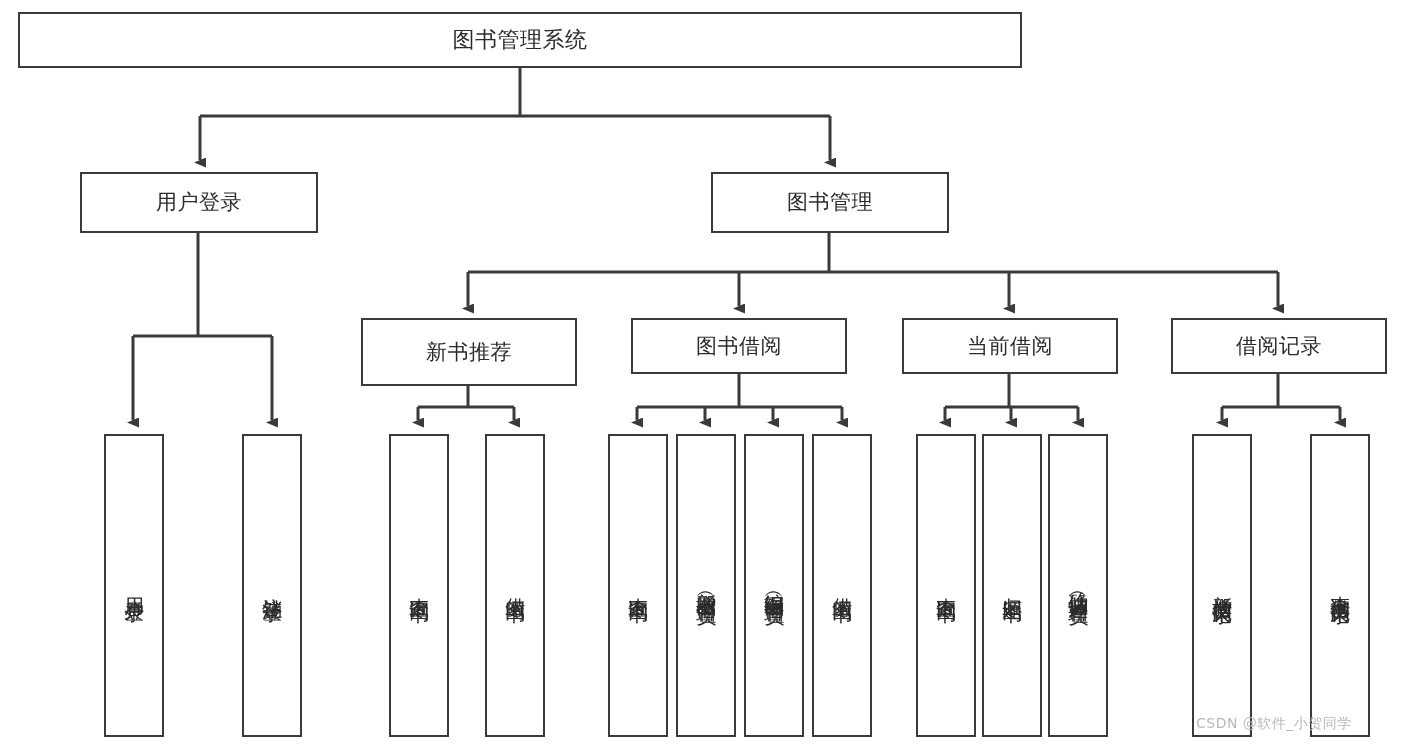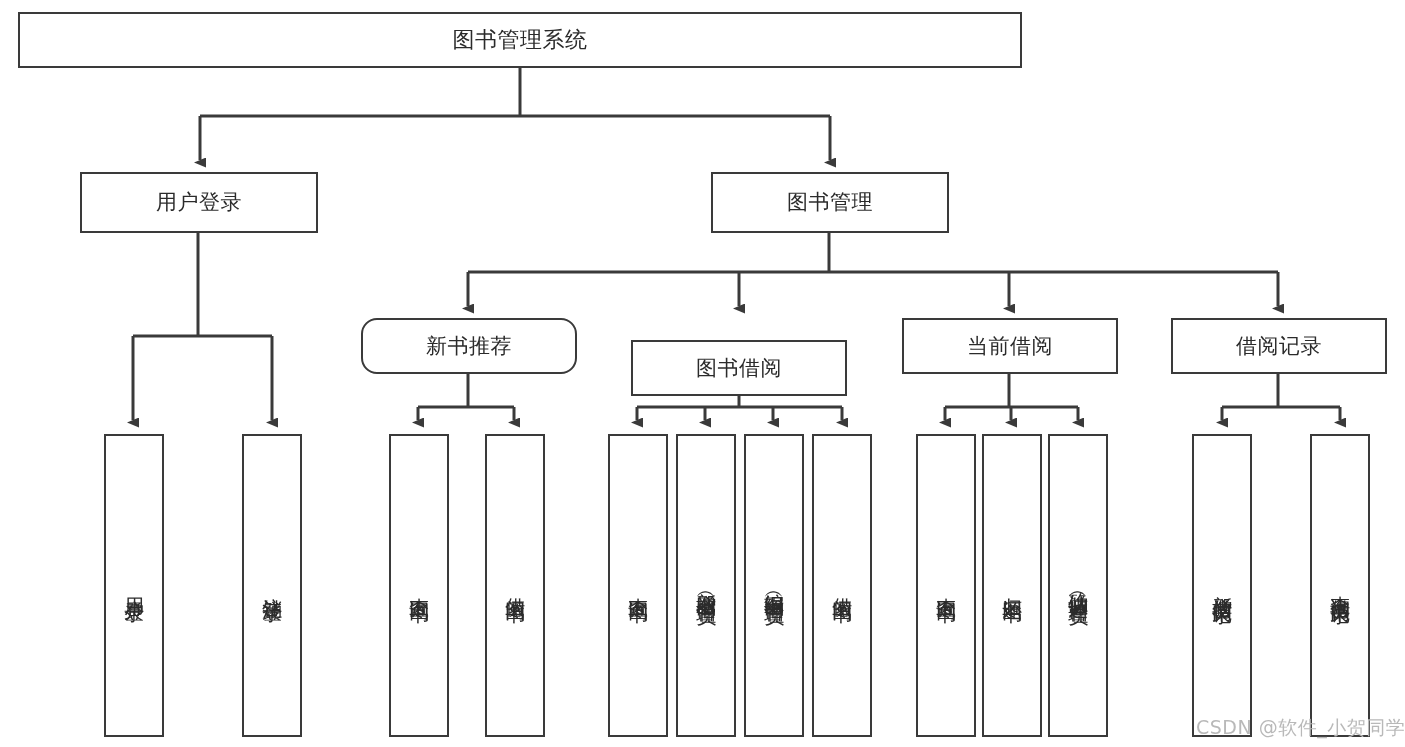--- a/index.html
+++ b/index.html
@@ -49,21 +49,21 @@
     letter-spacing: 2px;
     white-space: nowrap;
   }
   .node.root .label { font-size: 22px; }
   .node.lvl2 .label { font-size: 21px; }
   .node.lvl3 .label { font-size: 21px; }
   .node.leaf .label { font-size: 20px; }
   .watermark {
     position: absolute;
     color: #b9b9b9;
-    font-size: 19px;
+    font-size: 14px;
     letter-spacing: 0.5px;
     white-space: nowrap;
     z-index: 5;
   }
 </style>
 </head>
 <body>
 
 <div id="canvas">
 
@@ -122,25 +122,25 @@
   </div>
 
   <div class="node lvl2" style="left:80px; top:172px; width:238px; height:61px;">
     <span class="label">用户登录</span>
   </div>
 
   <div class="node lvl2" style="left:711px; top:172px; width:238px; height:61px;align-items:center;">
     <span class="label">图书管理</span>
   </div>
 
-  <div class="node lvl3" style="left:361px; top:318px; width:216px; height:56px;border-radius:16px;">
+  <div class="node lvl3" style="left:361px; top:318px; width:216px; height:68px;">
     <span class="label">新书推荐</span>
   </div>
 
-  <div class="node lvl3" style="left:631px; top:318px; width:216px; height:56px;margin-top:22px;">
+  <div class="node lvl3" style="left:631px; top:318px; width:216px; height:56px;">
     <span class="label">图书借阅</span>
   </div>
 
   <div class="node lvl3" style="left:1171px; top:318px; width:216px; height:56px;">
     <span class="label">借阅记录</span>
   </div>
 
   <div class="node lvl3" style="left:902px; top:318px; width:216px; height:56px;">
     <span class="label">当前借阅</span>
   </div>

